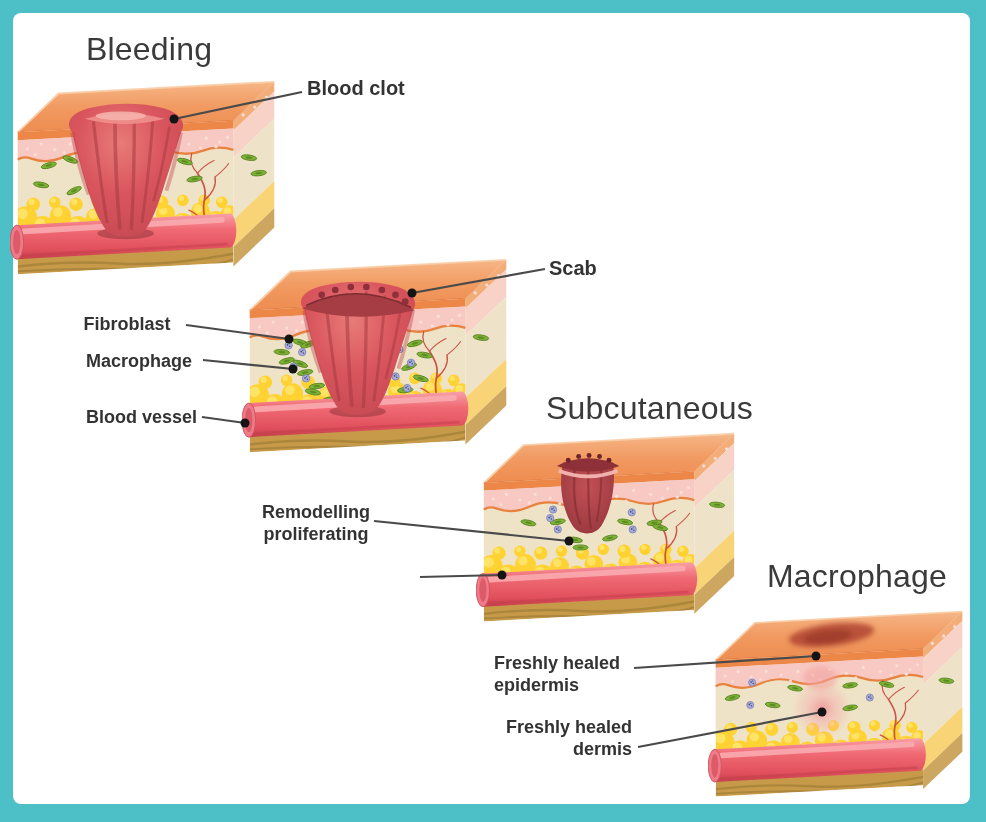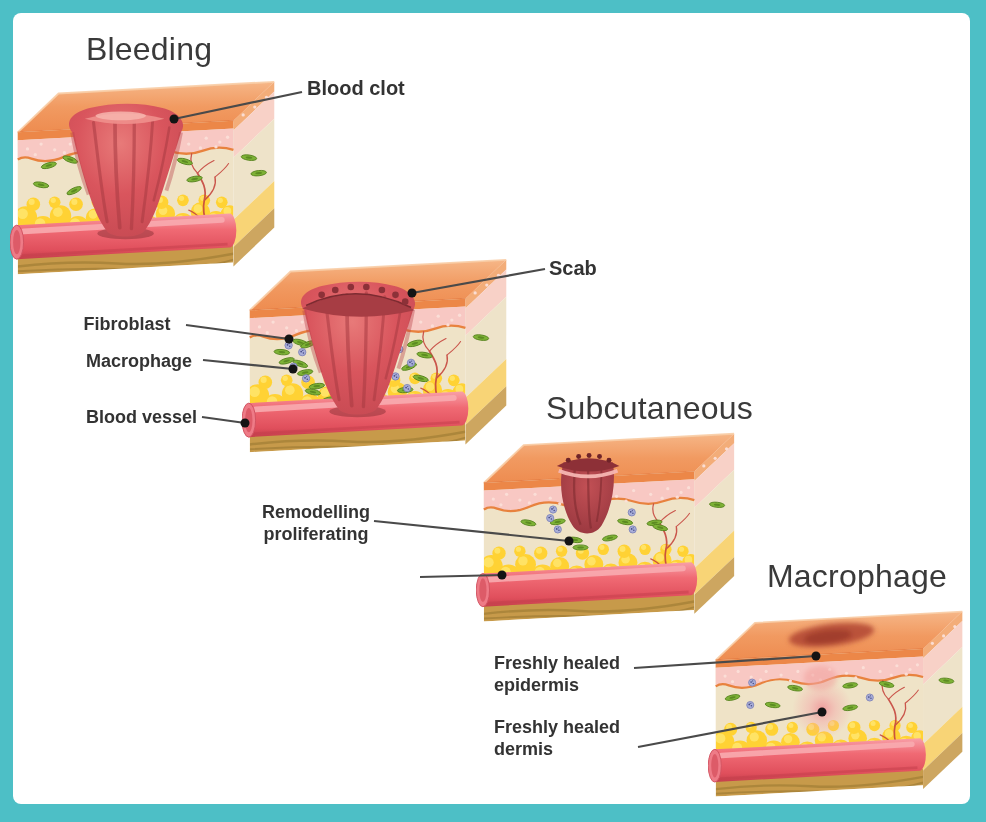--- a/index.html
+++ b/index.html
@@ -13,21 +13,21 @@
   .t4{left:767px;top:558px;width:200px}
   .lbl{position:absolute;font-weight:700;font-size:18px;color:var(--label,#333);line-height:22px;}
   .blood-clot{left:307px;top:77px;font-size:20px}
   .scab{left:549px;top:257px;font-size:20px}
   .fibroblast{left:56px;top:313px;width:142px;text-align:center}
   .macrophage{left:40px;top:350px;width:152px;text-align:right}
   .blood-vessel{left:40px;top:406px;width:157px;text-align:right}
   .fibro-prolif{left:251px;top:501px;width:130px;text-align:center}
   .subq-fat{left:253px;top:567px}
   .fh-epidermis{left:494px;top:652px;width:138px;text-align:left}
-  .fh-dermis{left:494px;top:716px;width:138px;text-align:left}
+  .fh-dermis{left:494px;top:716px;width:138px;text-align:right}
   .illus{position:absolute;}
   .illus svg{display:block;width:100%;height:100%;}
   .i1{left:10px;top:76px;width:272px;height:206px}
   .i2{left:242px;top:254px;width:272px;height:206px}
   .i3{left:476px;top:428px;width:266px;height:201px}
   .i4{left:708px;top:606px;width:262px;height:198px}
   #leads{position:absolute;left:0;top:0;width:986px;height:822px;pointer-events:none;}
 </style>
 </head>
 <body>

